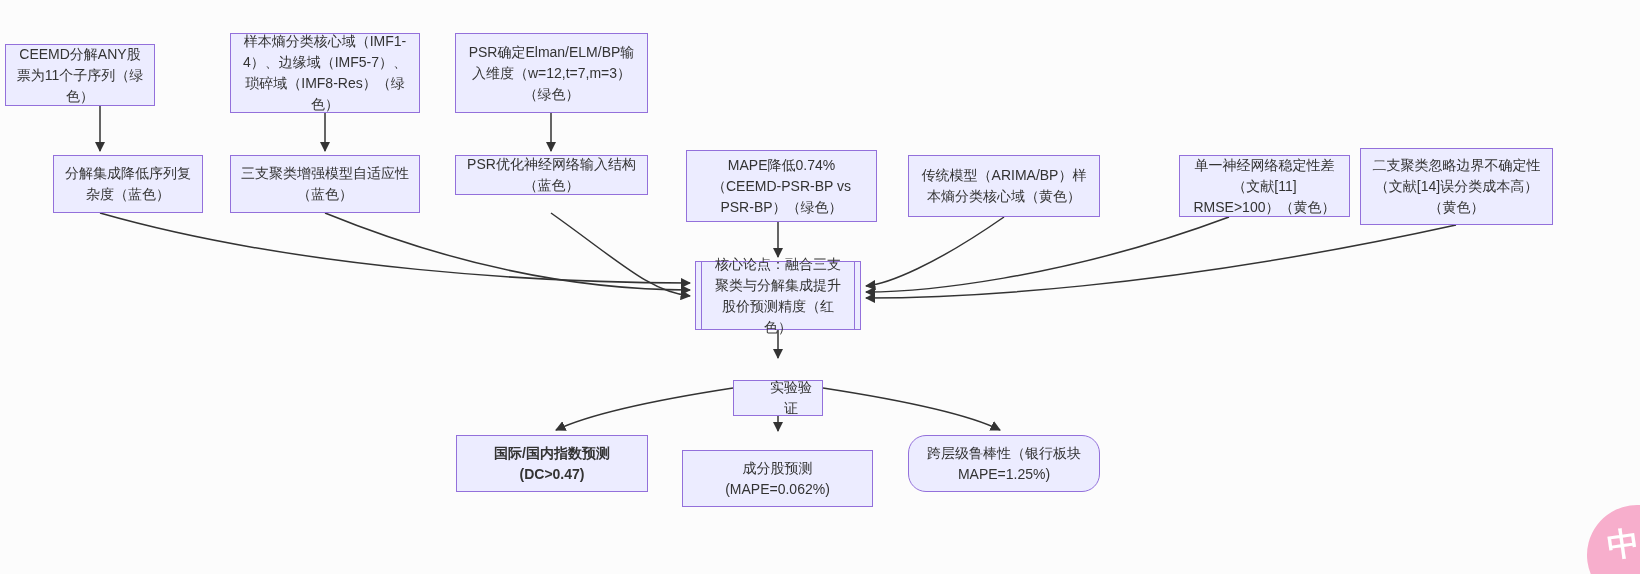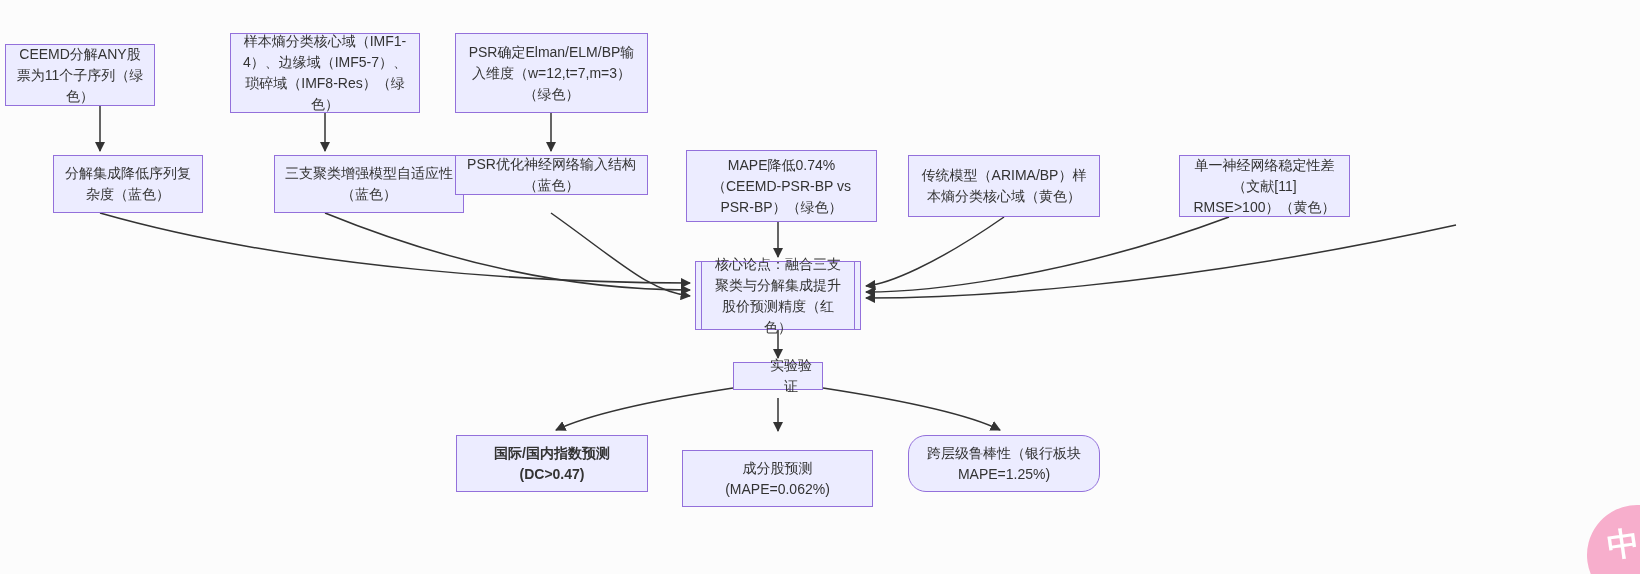--- a/index.html
+++ b/index.html
@@ -90,41 +90,44 @@
   <div class="node" style="left:230px;top:33px;width:190px;height:80px;">
     <span class="lbl">样本熵分类核心域（IMF1-4）、边缘域（IMF5-7）、琐碎域（IMF8-Res）（绿色）</span>
   </div>
   <div class="node" style="left:455px;top:33px;width:193px;height:80px;">
     <span class="lbl">PSR确定Elman/ELM/BP输入维度（w=12,t=7,m=3）（绿色）</span>
   </div>
 
   <div class="node" style="left:20px;top:155px;width:150px;height:58px;margin-left:33px;">
     <span class="lbl">分解集成降低序列复杂度（蓝色）</span>
   </div>
-  <div class="node" style="left:230px;top:155px;width:190px;height:58px;margin-left:44px;">
+  <div class="node" style="left:230px;top:155px;width:190px;height:58px;">
     <span class="lbl">三支聚类增强模型自适应性（蓝色）</span>
   </div>
   <div class="node" style="left:455px;top:155px;width:193px;height:40px;">
     <span class="lbl">PSR优化神经网络输入结构（蓝色）</span>
   </div>
   <div class="node" style="left:686px;top:150px;width:191px;height:72px;">
     <span class="lbl">MAPE降低0.74%（CEEMD-PSR-BP vs PSR-BP）（绿色）</span>
   </div>
   <div class="node" style="left:908px;top:155px;width:192px;height:62px;">
     <span class="lbl">传统模型（ARIMA/BP）样本熵分类核心域（黄色）</span>
   </div>
   <div class="node" style="left:1179px;top:155px;width:171px;height:62px;">
     <span class="lbl">单一神经网络稳定性差（文献[11] RMSE&gt;100）（黄色）</span>
   </div>
+  <div class="node" style="left:1360px;top:148px;width:193px;height:77px;">
+    <span class="lbl">二支聚类忽略边界不确定性（文献[14]误分类成本高）（黄色）</span>
+  </div>
 
   <div class="node subroutine" style="left:695px;top:261px;width:166px;height:69px;padding:3px 14px;">
     <span class="lbl">核心论点：融合三支聚类与分解集成提升股价预测精度（红色）</span>
   </div>
 
-  <div class="node" style="left:733px;top:362px;width:90px;height:28px;padding-left:36px;">
+  <div class="node" style="left:733px;top:380px;width:90px;height:36px;padding-left:36px;">
     <span class="lbl">实验验证</span>
   </div>
 
   <div class="node" style="left:456px;top:435px;width:192px;height:57px;font-weight:bold;">
     <span class="lbl">国际/国内指数预测 (DC&gt;0.47)</span>
   </div>
   <div class="node" style="left:682px;top:450px;width:191px;height:57px;">
     <span class="lbl">成分股预测 (MAPE=0.062%)</span>
   </div>
   <div class="node" style="left:908px;top:435px;width:192px;height:57px;border-radius:18px;">

